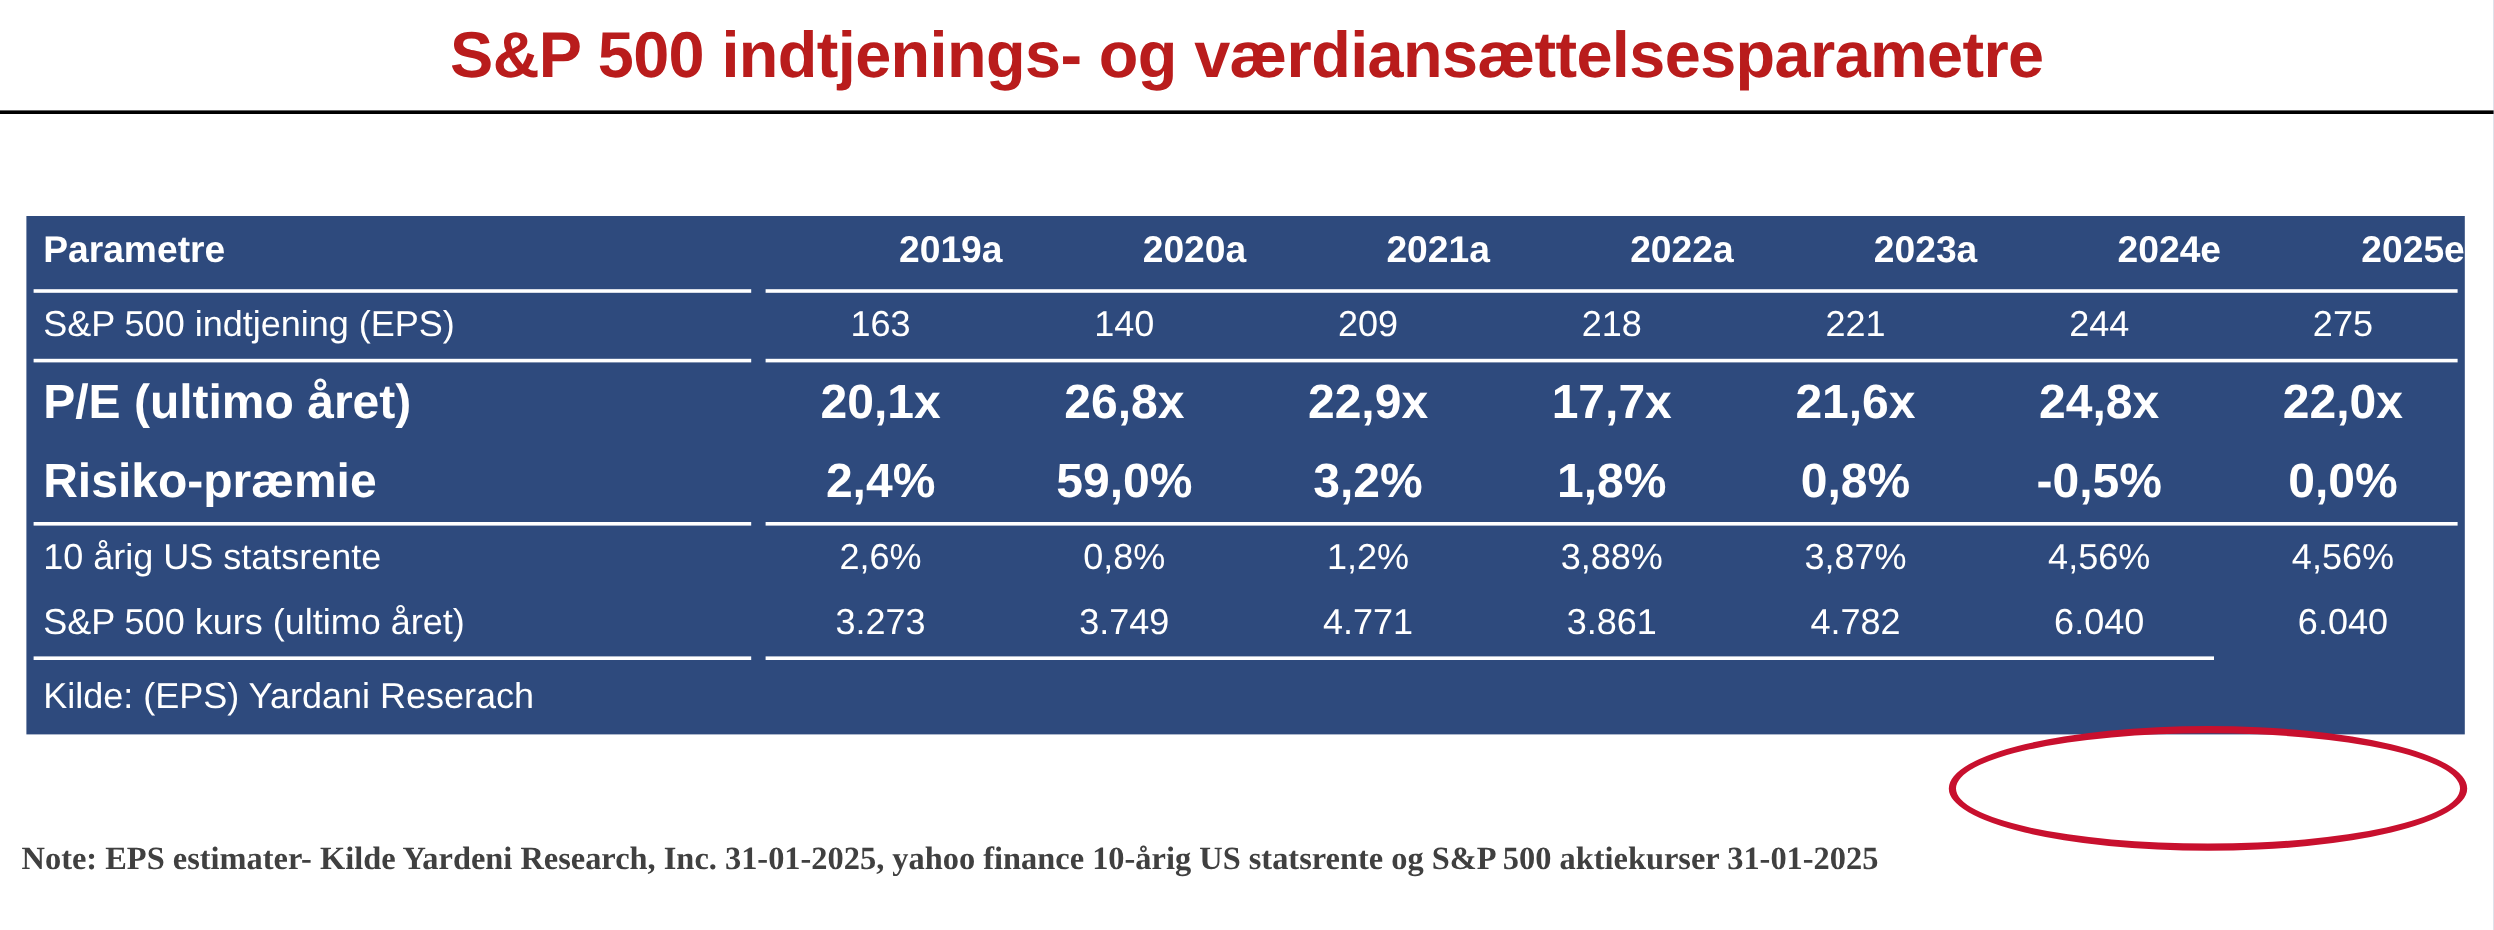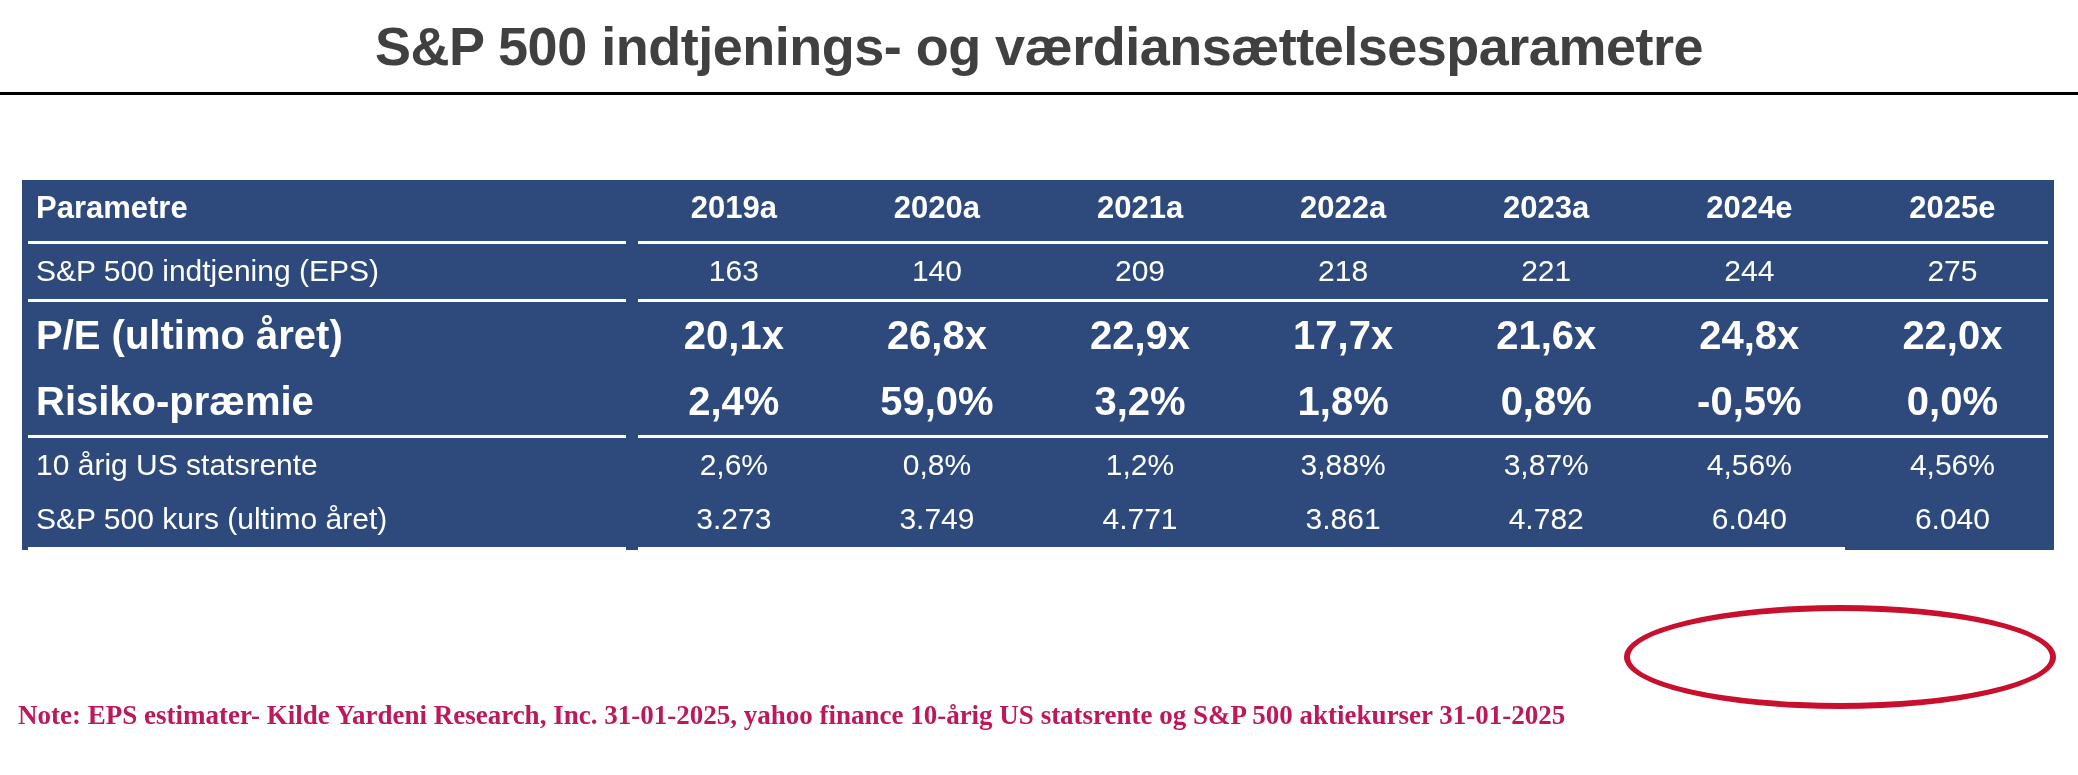--- a/index.html
+++ b/index.html
@@ -27,21 +27,21 @@
     width: 2078px;
     height: 92px;
     display: flex;
     align-items: center;
     justify-content: center;
   }
   .slide-title {
     font-size: 54px;
     font-weight: bold;
     letter-spacing: -0.5px;
-    color: #404040;
+    color: #b91c1c;
     white-space: nowrap;
   }
   .title-rule {
     position: absolute;
     left: 0;
     top: 92px;
     width: 2078px;
     height: 3px;
     background: #000000;
   }
@@ -73,20 +73,21 @@
     text-align: left !important;
     padding-left: 14px !important;
   }
 
   
   tr.head-row td {
     font-size: 31px;
     font-weight: bold;
     height: 56px;
     padding-bottom: 4px;
+    text-align: right;
   }
   tr.normal-row td {
     font-size: 30px;
     font-weight: normal;
     height: 54px;
   }
   tr.big-row td {
     font-size: 40px;
     font-weight: bold;
     height: 66px;
@@ -115,21 +116,21 @@
   .sep-seg.none {
     background: transparent;
   }
 
   .note {
     position: absolute;
     left: 18px;
     top: 700px;
     font-size: 27px;
     font-weight: bold;
-    color: #be185d;
+    color: #404040;
     white-space: nowrap;
     font-family: "Liberation Serif", serif;
   }
 
   .ellipse {
     position: absolute;
     left: 1602px;
     top: 425px;
     width: 420px;
     height: 92px;
@@ -259,20 +260,23 @@
               <div class="sep-seg inset-left"></div>
             </td>
           <td colspan="6">
               <div class="sep-seg inset-left"></div>
             </td>
           <td>
               <div class="sep-seg none"></div>
             </td>
         </tr>
 
+        <tr class="source-row">
+          <td class="cell-label" colspan="8">Kilde: (EPS) Yardani Reserach</td>
+        </tr>
       </tbody>
     </table>
 
     <div class="ellipse"></div>
   </div>
 
   <div class="note">Note: EPS estimater- Kilde Yardeni Research, Inc. 31-01-2025, yahoo finance 10-årig US statsrente og S&amp;P 500 aktiekurser 31-01-2025</div>
 
 </div>
 

